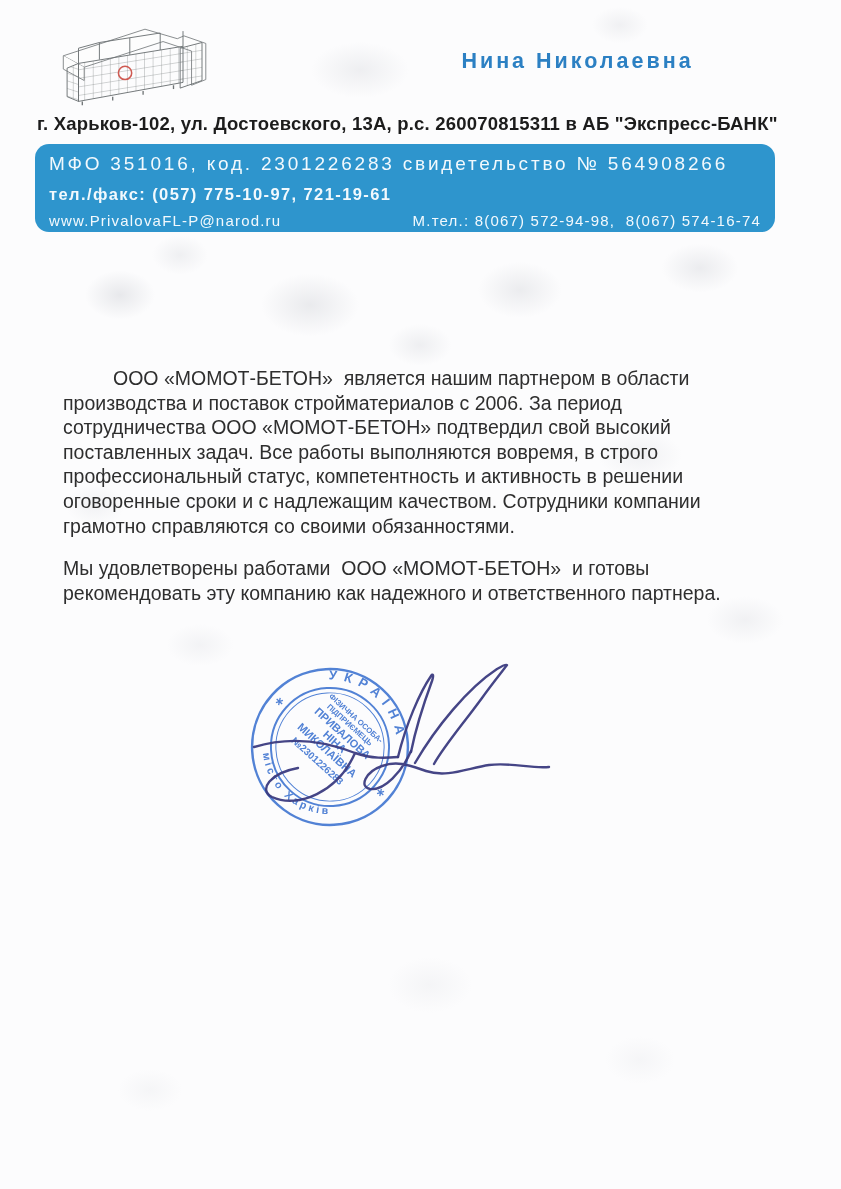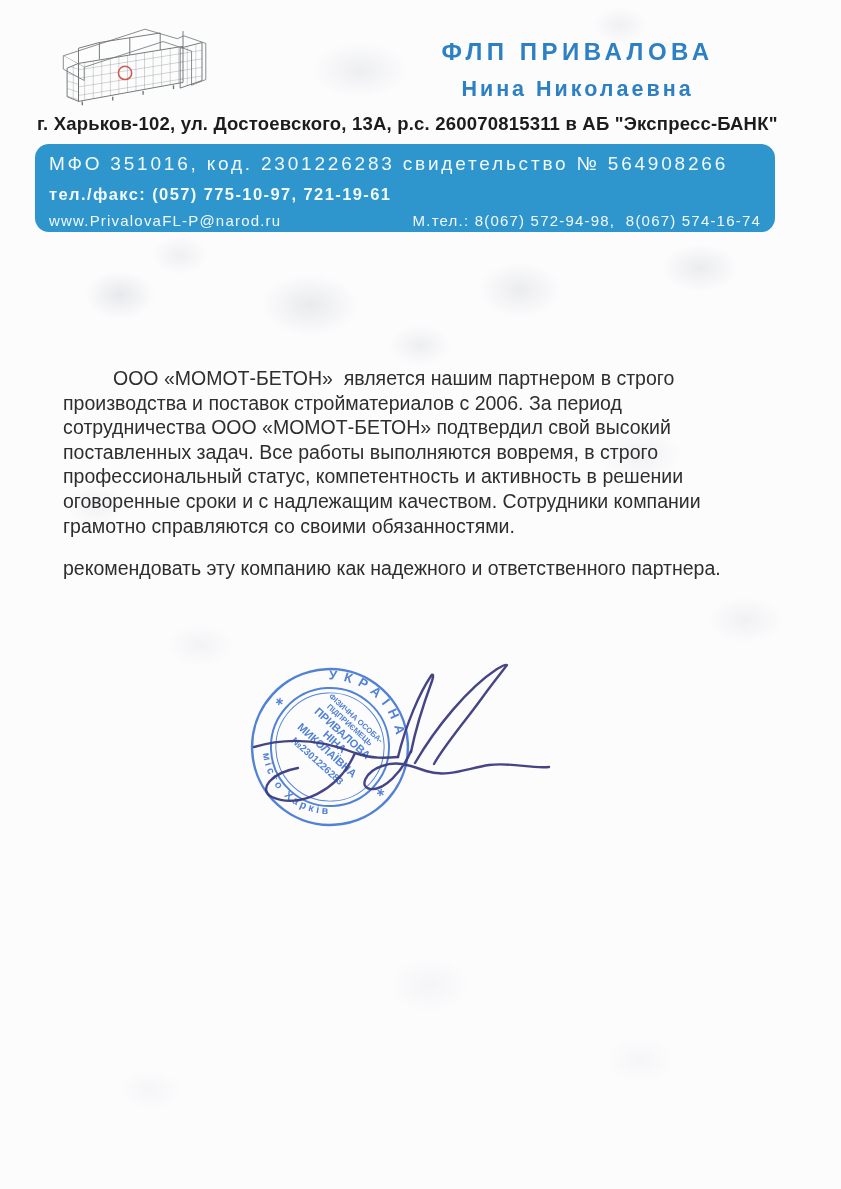--- a/index.html
+++ b/index.html
@@ -105,46 +105,46 @@
   <g class="feet">
     <line x1="34" y1="92" x2="34" y2="96"></line>
     <line x1="66" y1="87" x2="66" y2="91"></line>
     <line x1="98" y1="81" x2="98" y2="85"></line>
     <line x1="130" y1="75" x2="130" y2="79"></line>
   </g>
   <circle cx="79" cy="62" r="7" fill="none" stroke="#cf5a52" stroke-width="1.6"></circle>
 </svg>
 
 <div class="title">
-  <div class="l1">ФЛП ПРИВАЛОВА</div>
   <div class="l2">Нина Николаевна</div>
 </div>
 
 <div class="address">г. Харьков-102, ул. Достоевского, 13А, р.с. 260070815311 в АБ "Экспресс-БАНК"</div>
 
 <div class="infobox">
   <div class="r1">МФО 351016, код. 2301226283 свидетельство № 564908266</div>
   <div class="r2">тел./факс: (057) 775-10-97, 721-19-61</div>
   <div class="r3">
     <span>www.PrivalovaFL-P@narod.ru</span>
     <span>М.тел.: 8(067) 572-94-98,  8(067) 574-16-74</span>
   </div>
 </div>
 
 <div class="bodytext">
   <div class="p1">
-    <div class="line">ООО «МОМОТ-БЕТОН»  является нашим партнером в строго</div>
+    <div class="line">ООО «МОМОТ-БЕТОН»  является нашим партнером в области</div>
     <div class="line">производства и поставок стройматериалов с 2006. За период</div>
     <div class="line">сотрудничества ООО «МОМОТ-БЕТОН» подтвердил свой высокий</div>
     <div class="line">поставленных задач. Все работы выполняются вовремя, в строго</div>
     <div class="line">профессиональный статус, компетентность и активность в решении</div>
     <div class="line">оговоренные сроки и с надлежащим качеством. Сотрудники компании</div>
     <div class="line">грамотно справляются со своими обязанностями.</div>
   </div>
   <div class="p2">
+    <div class="line">Мы удовлетворены работами  ООО «МОМОТ-БЕТОН»  и готовы</div>
     <div class="line">рекомендовать эту компанию как надежного и ответственного партнера.</div>
   </div>
 </div>
 
 <div class="stamp">
   <svg viewBox="0 0 200 200" aria-hidden="true">
     <g transform="rotate(42 100 100)">
       <circle cx="100" cy="100" r="95" stroke-width="3"></circle>
       <circle cx="100" cy="100" r="72" stroke-width="2.4"></circle>
       <circle cx="100" cy="100" r="66" stroke-width="1.2"></circle>

